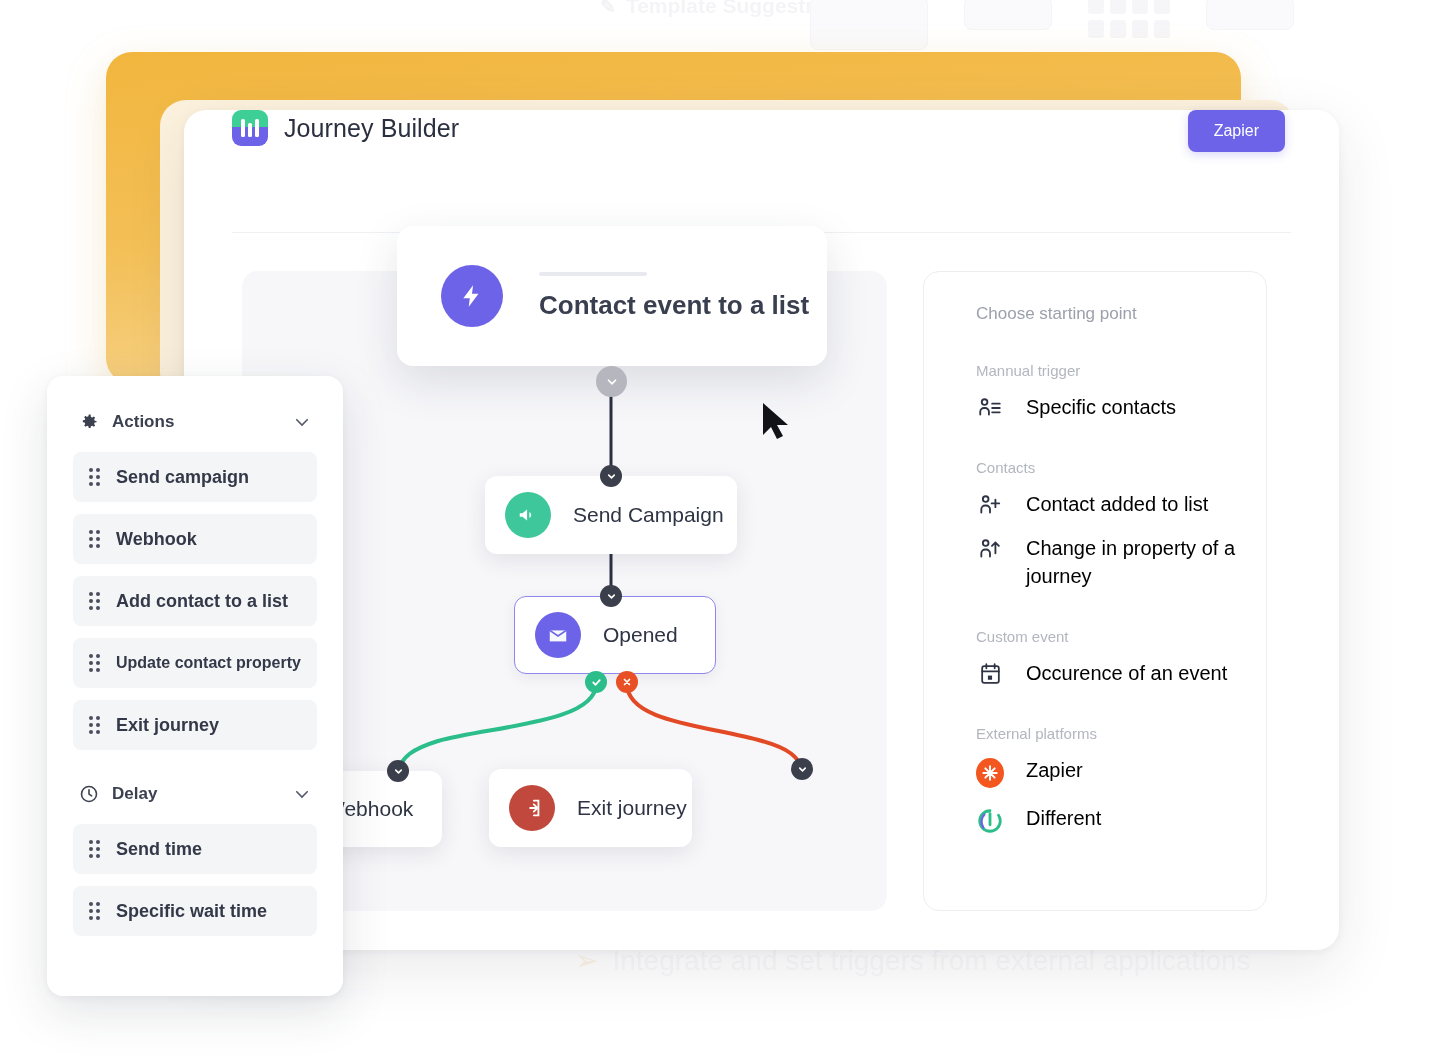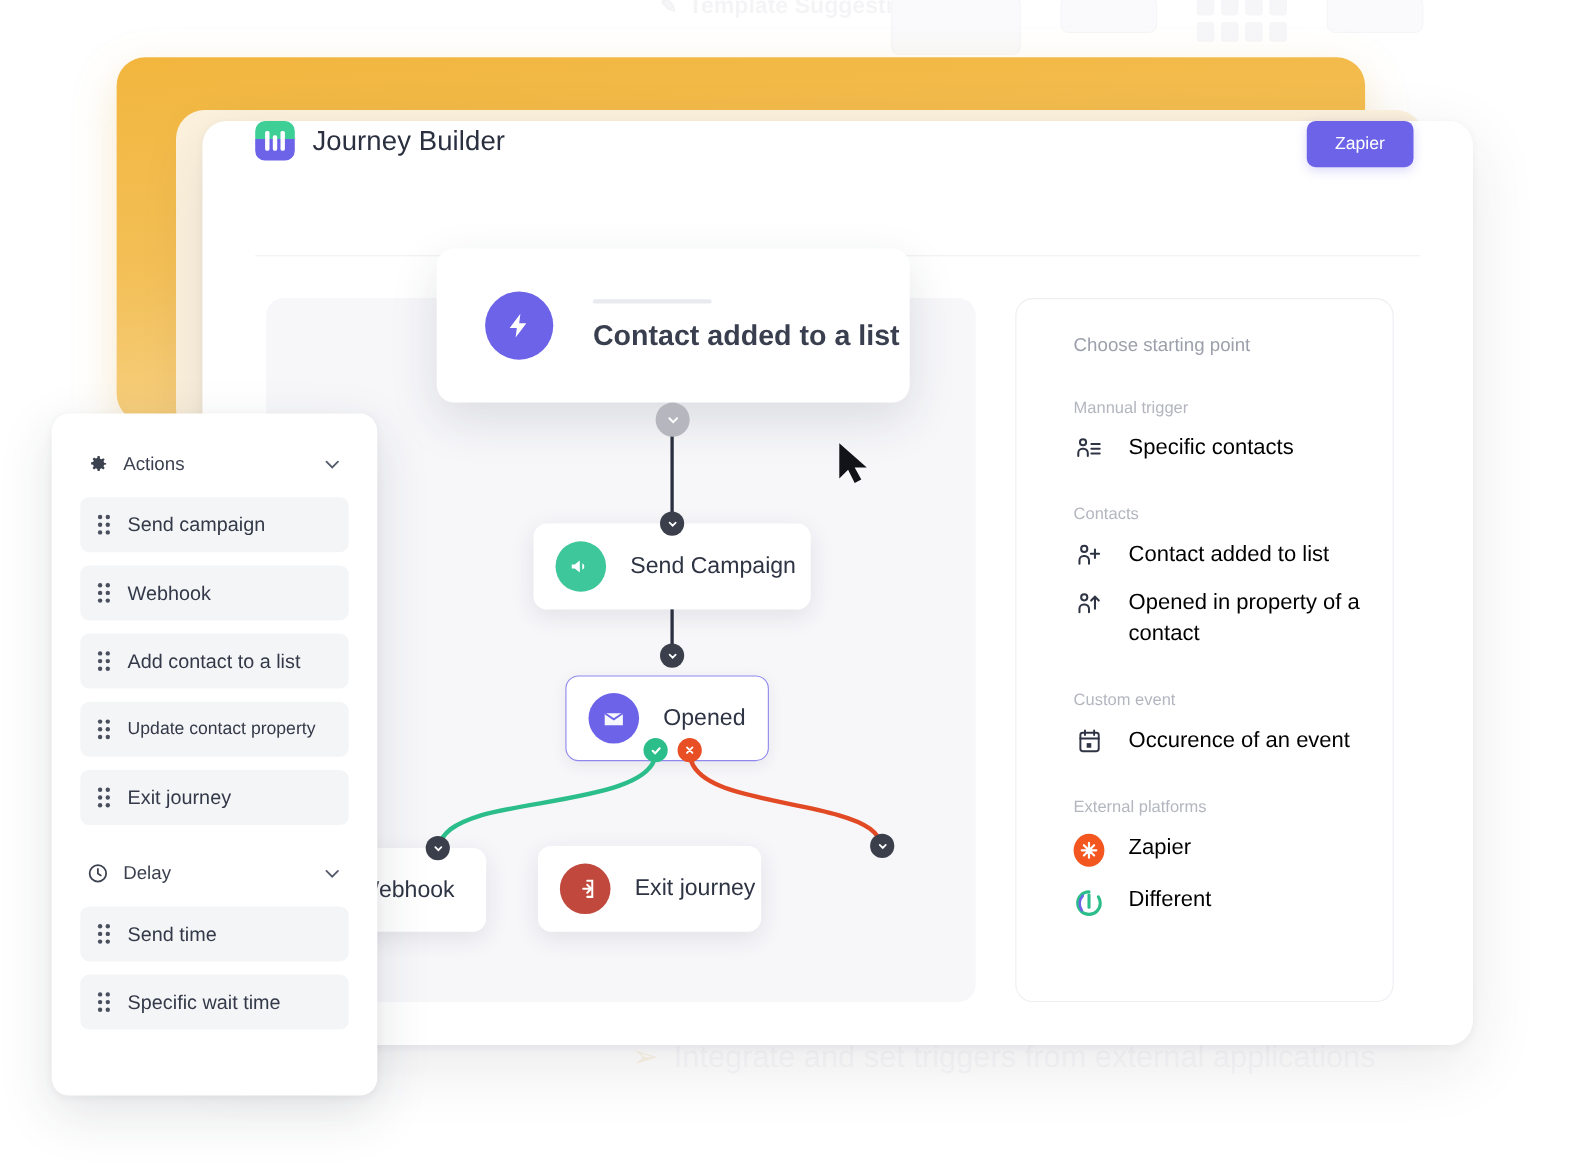--- a/index.html
+++ b/index.html
@@ -131,21 +131,21 @@
     box-shadow: 0 16px 44px rgba(40,44,63,.13);
     z-index: 6;
   }
   .node-trigger .circ { width: 62px; height: 62px; background: #6c63e8; }
   .node-trigger .col { display: flex; flex-direction: column; gap: 14px; }
   .node-trigger .bar { width: 108px; height: 4px; border-radius: 3px; background: #e9eaef; }
   .node-trigger .label { font-size: 26px; font-weight: 700; color: #3a3f4f; }
 
   .node-send   { left: 243px; top: 205px; width: 252px; height: 78px; }
   .node-send .circ { background: #3ec79a; }
-  .node-opened { left: 272px; top: 343px; width: 185px; height: 78px;
+  .node-opened { left: 272px; top: 325px; width: 202px; height: 78px;
                  border: 1.5px solid #8e87ed; box-shadow: 0 4px 14px rgba(40,44,63,.07); }
   .node-opened .circ { background: #6c63e8; }
   .node-webhook { left: -5px; top: 500px; width: 205px; height: 76px; }
   .node-webhook .circ { background: #f0b743; }
   .node-exit { left: 247px; top: 498px; width: 203px; height: 78px; }
   .node-exit .circ { background: #c0483c; }
 
   
   .handle {
     position: absolute; border-radius: 50%;
@@ -181,20 +181,21 @@
   }
 
   
   .palette {
     position: absolute; left: 47px; top: 376px;
     width: 296px; height: 620px;
     background: #ffffff; border-radius: 16px;
     box-shadow: 0 16px 48px rgba(40,44,63,.13), 0 2px 8px rgba(40,44,63,.05);
     padding: 36px 26px 0 26px;
     z-index: 5;
+    font-weight: bold;
   }
   .pal-section {
     display: flex; align-items: center; gap: 13px;
     padding: 0 6px; margin-bottom: 20px; cursor: pointer;
   }
   .pal-section .stitle { font-size: 17px; color: #3c4150; flex: 1; }
   .pal-item {
     display: flex; align-items: center; gap: 16px;
     height: 50px; border-radius: 8px; background: #f4f5f7;
     padding-left: 16px; margin-bottom: 12px; cursor: grab;
@@ -270,21 +271,21 @@
       </svg>
 
       <div class="node node-trigger">
         <div class="circ">
           <svg width="26" height="26" viewBox="0 0 24 24" fill="#fff">
               <path d="M13 2 4 14h6l-1 8 9-12h-6z"></path>
             </svg>
         </div>
         <div class="col">
           <div class="bar"></div>
-          <div class="label">Contact added to a list</div>
+          <div class="label">Contact event to a list</div>
         </div>
       </div>
 
       <div class="handle big-gray" style="left:354px; top:95px;">
         <svg width="14" height="14" viewBox="0 0 24 24" fill="none" stroke="#fff" stroke-width="3" stroke-linecap="round">
             <path d="M6 9l6 6 6-6"></path>
           </svg>
       </div>
       <div class="handle dark" style="left:358px; top:194px;">
         <svg width="11" height="11" viewBox="0 0 24 24" fill="none" stroke="#fff" stroke-width="3.5" stroke-linecap="round">
@@ -393,21 +394,21 @@
         <span class="tx">Contact added to list</span>
       </div>
       <div class="tp-item">
         <span class="ic">
           <svg width="26" height="26" viewBox="0 0 24 24" fill="none" stroke="#2e3444" stroke-width="1.7" stroke-linecap="round">
             <circle cx="8" cy="6.5" r="2.6"></circle>
               <path d="M4 19v-3a3.5 3.5 0 0 1 3.5-3.5h1A3.5 3.5 0 0 1 12 16v3"></path>
             <path d="M17 16V6M13.8 9.2 17 6l3.2 3.2"></path>
           </svg>
         </span>
-        <span class="tx">Opened in property of a contact</span>
+        <span class="tx">Change in property of a journey</span>
       </div>
 
       <div class="tp-group-label">Custom event</div>
       <div class="tp-item">
         <span class="ic">
           <svg width="25" height="25" viewBox="0 0 24 24" fill="none" stroke="#2e3444" stroke-width="1.7" stroke-linecap="round">
             <rect x="4" y="5" width="16" height="16" rx="2"></rect>
               <path d="M4 10h16M8 3v4M16 3v4"></path>
             <rect x="9.5" y="14" width="4" height="4" fill="#2e3444" stroke="none"></rect>
           </svg>

